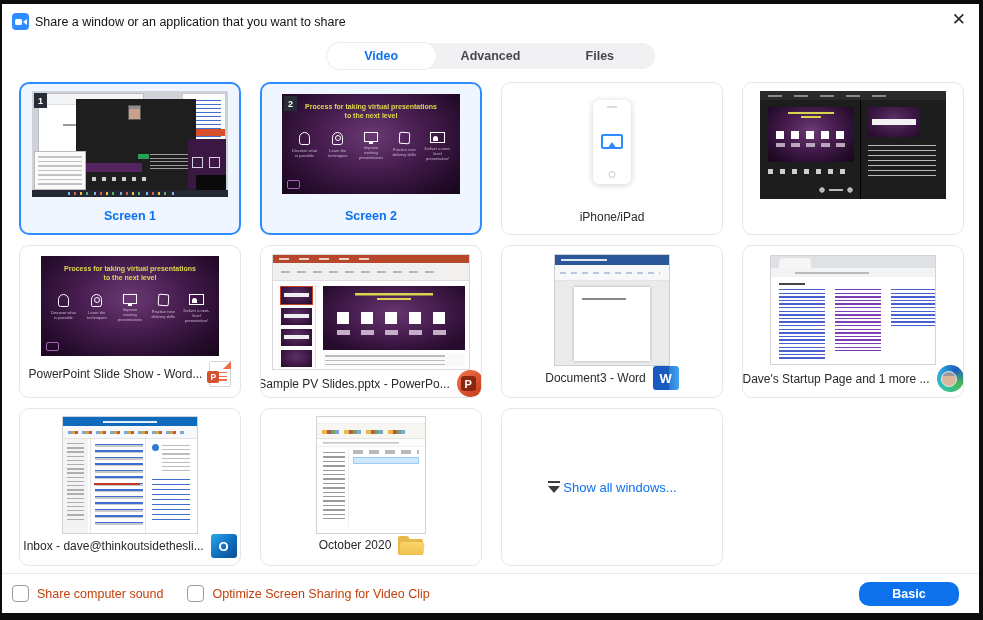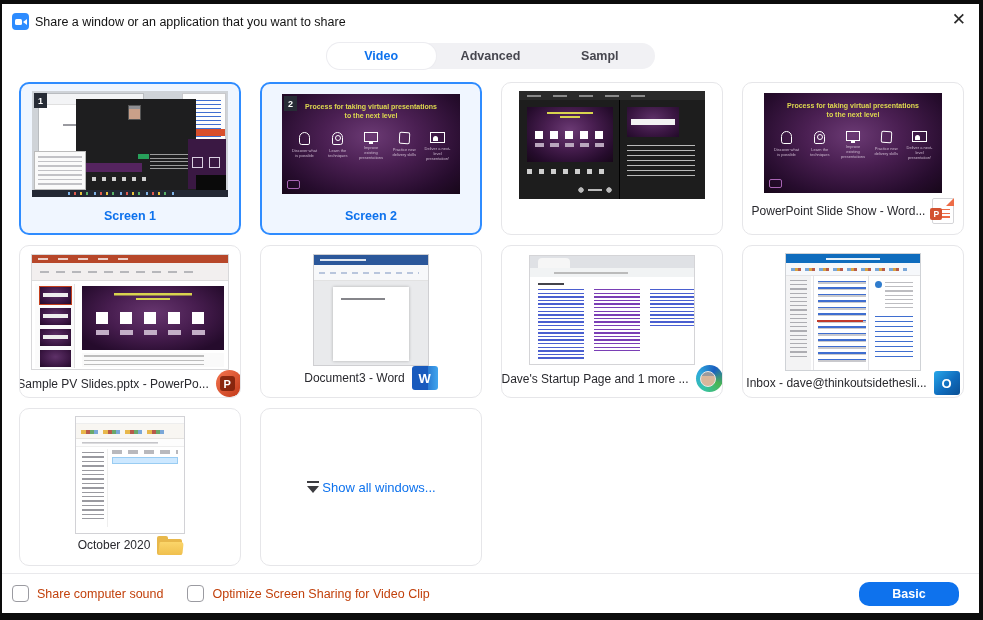--- a/index.html
+++ b/index.html
@@ -203,21 +203,21 @@
       <div class="cam"></div>
       <div class="lens"></div>
     </div>
     <div class="title">Share a window or an application that you want to share</div>
     <div class="close">✕</div>
   </div>
 
   <div class="tabs">
     <div class="tab active">Video</div>
     <div class="tab">Advanced</div>
-    <div class="tab">Sampl</div>
+    <div class="tab">Files</div>
   </div>
 
   <div class="grid">
 
     <div class="tile sel">
       <div class="thumb sc1">
         <div class="badge">1</div>
         <div class="a word">
           <div class="a rib"></div>
           <div class="a txt"></div>
@@ -274,20 +274,30 @@
             </div>
         </div>
         <div class="logo"></div>
       </div>
       <div class="cap blue">
         <span>Screen 2</span>
       </div>
     </div>
 
 
+    <div class="tile">
+      <div class="phone">
+        <div class="spk"></div>
+        <div class="airplay"></div>
+        <div class="home"></div>
+      </div>
+      <div class="cap">
+        <span>iPhone/iPad</span>
+      </div>
+    </div>
 
     <div class="tile">
       <div class="thumb pres">
         <div class="a mbar"></div>
         <div class="a div"></div>
         <div class="a slide pv">
           <div class="a mttl"></div>
           <div class="a mttl2"></div>
           <div class="a mdots"></div>
           <div class="a mcaps"></div>

